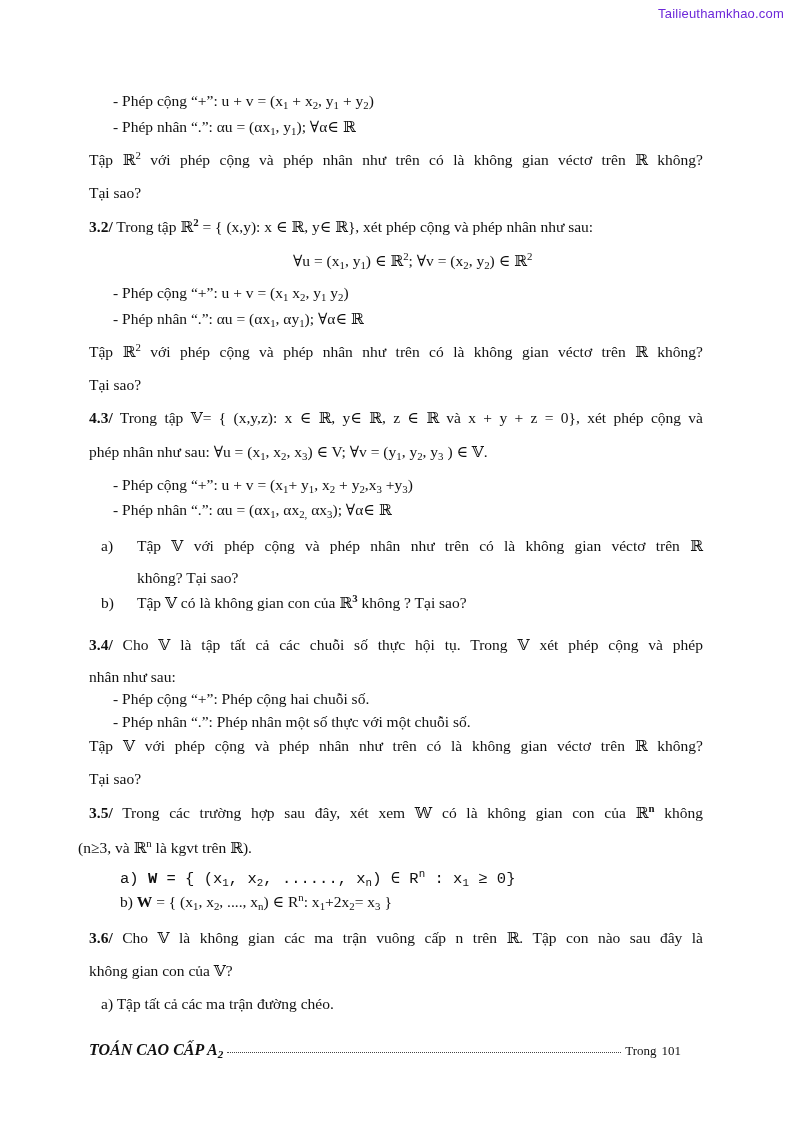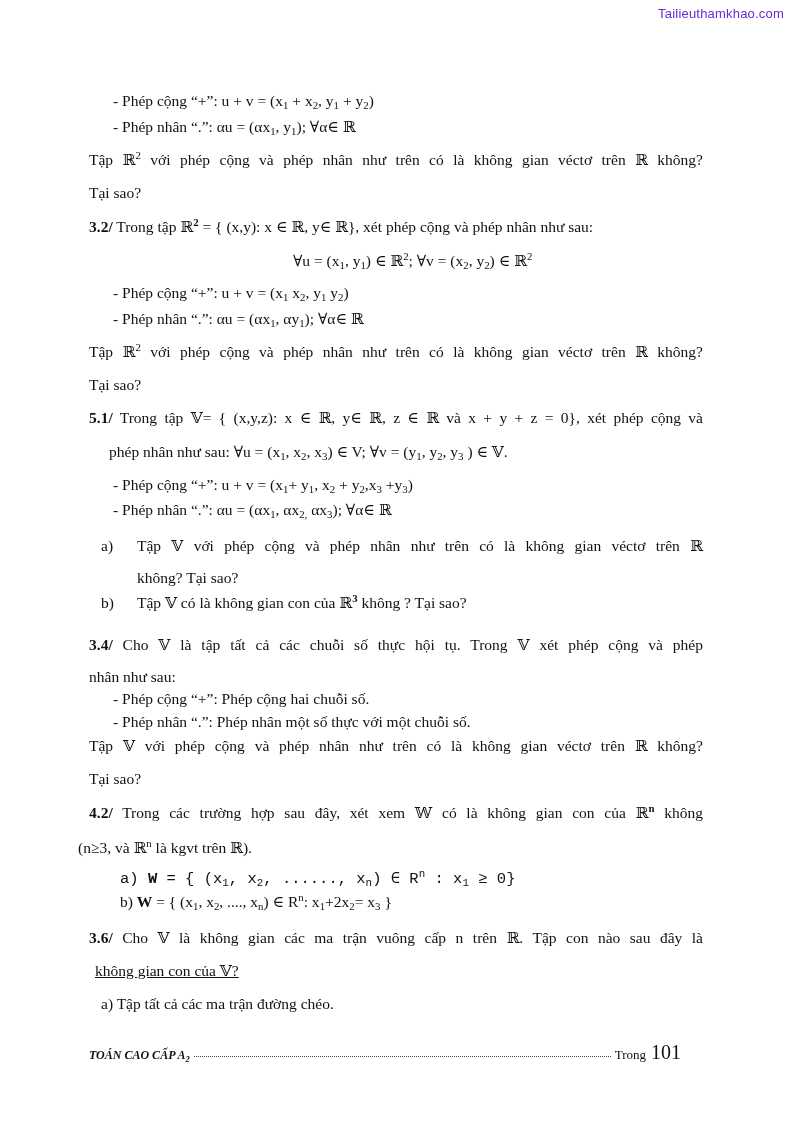--- a/index.html
+++ b/index.html
@@ -17,65 +17,65 @@
       position: absolute; left: 0; white-space: nowrap; line-height: 18px;
     }
     .line.justify { text-align: justify; text-align-last: justify; }
     .seg-b { font-weight: bold; }
     sub { font-size: 70%; vertical-align: -3px; line-height: 0; }
     sup { font-size: 70%; vertical-align: 6px; line-height: 0; }
     .footer {
       position: absolute; left: 89px; top: 1041px; width: 592px;
       display: flex; align-items: baseline; font-size: 13px;
     }
-    .footer .course { font-weight: bold; font-style: italic; font-size: 12px; white-space: nowrap; }
+    .footer .course { font-weight: bold; font-style: italic; font-size: 16px; white-space: nowrap; }
     .footer .dots {
       flex: 1; margin: 0 4px; border-bottom: 1px dotted #444; height: 1px;
       transform: translateY(-2px);
     }
     .footer .page-label { white-space: nowrap; font-size: 13px; }
-    .footer .page-num { white-space: nowrap; font-size: 20px; margin-left: 5px; }
+    .footer .page-num { white-space: nowrap; font-size: 13px; margin-left: 5px; }
   </style>
 </head>
 <body>
 
 <div class="watermark">Tailieuthamkhao.com</div>
 
 <div id="content">
     <div class="line" style="top: 92px; left: 113px;"><span>- Phép cộng “+”: u + v = (x</span><sub>1</sub><span> + x</span><sub>2</sub><span>, y</span><sub>1</sub><span> + y</span><sub>2</sub><span>)</span></div>
     <div class="line" style="top: 118px; left: 113px;"><span>- Phép nhân  “.”:  αu  = (αx</span><sub>1</sub><span>, y</span><sub>1</sub><span>); ∀α∈  ℝ</span></div>
     <div class="line justify" style="top: 151px; left: 89px; width: 614px; white-space: normal; height: 18px; overflow: visible;"><span>Tập ℝ</span><sup>2</sup><span> với phép cộng và phép nhân như trên có là không gian véctơ trên ℝ không?</span></div>
     <div class="line" style="top: 184px; left: 89px;"><span>Tại sao?</span></div>
     <div class="line" style="top: 218px; left: 89px;"><span class="seg-b">3.2/</span><span>   Trong  tập  ℝ</span><sup class="seg-b">2</sup><span>  = { (x,y):  x ∈ ℝ,  y∈ ℝ},  xét phép cộng và phép nhân như  sau:</span></div>
     <div class="line" style="top: 252px; left: 253px; margin-left: 40px;"><span>∀u = (x</span><sub>1</sub><span>, y</span><sub>1</sub><span>) ∈  ℝ</span><sup>2</sup><span>; ∀v = (x</span><sub>2</sub><span>, y</span><sub>2</sub><span>) ∈ ℝ</span><sup>2</sup></div>
     <div class="line" style="top: 284px; left: 113px; text-align: center;"><span>- Phép cộng “+”:  u + v = (x</span><sub>1</sub><span> x</span><sub>2</sub><span>,  y</span><sub>1</sub><span>  y</span><sub>2</sub><span>)</span></div>
     <div class="line" style="top: 310px; left: 113px;"><span>- Phép nhân  “.”:   αu = (αx</span><sub>1</sub><span>, αy</span><sub>1</sub><span>); ∀α∈ ℝ</span></div>
     <div class="line justify" style="top: 343px; left: 89px; width: 614px; white-space: normal; height: 18px; overflow: visible;"><span>Tập ℝ</span><sup>2</sup><span> với phép cộng và phép nhân như trên có là không gian véctơ trên ℝ không?</span></div>
     <div class="line" style="top: 376px; left: 89px;"><span>Tại sao?</span></div>
-    <div class="line justify" style="top: 409px; left: 89px; width: 614px; white-space: normal; height: 18px; overflow: visible;"><span class="seg-b">5.1/</span><span> Trong tập 𝕍= {  (x,y,z):  x ∈ ℝ,  y∈ ℝ, z ∈ ℝ  và x + y + z = 0},  xét phép cộng và</span></div>
-    <div class="line" style="top: 443px; left: 89px; margin-left: 20px;"><span>phép nhân như sau:    ∀u = (x</span><sub>1</sub><span>, x</span><sub>2</sub><span>, x</span><sub>3</sub><span>) ∈ V; ∀v = (y</span><sub>1</sub><span>, y</span><sub>2</sub><span>, y</span><sub>3</sub><span> ) ∈ 𝕍.</span></div>
+    <div class="line justify" style="top: 409px; left: 89px; width: 614px; white-space: normal; height: 18px; overflow: visible;"><span class="seg-b">4.3/</span><span> Trong tập 𝕍= {  (x,y,z):  x ∈ ℝ,  y∈ ℝ, z ∈ ℝ  và x + y + z = 0},  xét phép cộng và</span></div>
+    <div class="line" style="top: 443px; left: 89px;"><span>phép nhân như sau:    ∀u = (x</span><sub>1</sub><span>, x</span><sub>2</sub><span>, x</span><sub>3</sub><span>) ∈ V; ∀v = (y</span><sub>1</sub><span>, y</span><sub>2</sub><span>, y</span><sub>3</sub><span> ) ∈ 𝕍.</span></div>
     <div class="line" style="top: 476px; left: 113px;"><span>- Phép cộng “+”:  u + v = (x</span><sub>1</sub><span>+ y</span><sub>1</sub><span>, x</span><sub>2</sub><span> + y</span><sub>2</sub><span>,x</span><sub>3</sub><span> +y</span><sub>3</sub><span>)</span></div>
     <div class="line" style="top: 501px; left: 113px;"><span>- Phép nhân  “.”:   αu = (αx</span><sub>1</sub><span>, αx</span><sub>2,</sub><span> αx</span><sub>3</sub><span>); ∀α∈  ℝ</span></div>
     <div class="line" style="top: 537px; left: 101px;"><span>a)</span></div>
     <div class="line justify" style="top: 537px; left: 137px; width: 566px; white-space: normal; height: 18px; overflow: visible;"><span>Tập 𝕍 với phép cộng và phép nhân như trên có là không gian véctơ trên ℝ</span></div>
     <div class="line" style="top: 569px; left: 137px;"><span>không? Tại sao?</span></div>
     <div class="line" style="top: 594px; left: 101px;"><span>b)</span></div>
     <div class="line" style="top: 594px; left: 137px;"><span>Tập 𝕍 có là không gian con của ℝ</span><sup class="seg-b">3</sup><span> không ? Tại sao?</span></div>
     <div class="line justify" style="top: 636px; left: 89px; width: 614px; white-space: normal; height: 18px; overflow: visible;"><span class="seg-b">3.4/</span><span> Cho 𝕍 là tập tất cả các chuỗi số thực hội tụ. Trong 𝕍 xét phép cộng và phép</span></div>
     <div class="line" style="top: 668px; left: 89px;"><span>nhân như sau:</span></div>
     <div class="line" style="top: 690px; left: 113px;"><span>- Phép cộng “+”:  Phép cộng hai chuỗi số.</span></div>
     <div class="line" style="top: 713px; left: 113px; text-align: right;"><span>- Phép nhân  “.”:  Phép nhân một số thực với một chuỗi số.</span></div>
     <div class="line justify" style="top: 737px; left: 89px; width: 614px; white-space: normal; height: 18px; overflow: visible;"><span>Tập  𝕍  với phép cộng và phép nhân như trên có là không gian véctơ trên ℝ không?</span></div>
     <div class="line" style="top: 770px; left: 89px;"><span>Tại sao?</span></div>
-    <div class="line justify" style="top: 804px; left: 89px; width: 614px; white-space: normal; height: 18px; overflow: visible;"><span class="seg-b">4.2/</span><span>  Trong các trường hợp sau đây, xét xem 𝕎 có là không gian con của ℝ</span><sup class="seg-b">n</sup><span> không</span></div>
+    <div class="line justify" style="top: 804px; left: 89px; width: 614px; white-space: normal; height: 18px; overflow: visible;"><span class="seg-b">3.5/</span><span>  Trong các trường hợp sau đây, xét xem 𝕎 có là không gian con của ℝ</span><sup class="seg-b">n</sup><span> không</span></div>
     <div class="line" style="top: 839px; left: 78px;"><span>(n≥3, và ℝ</span><sup>n</sup><span> là kgvt trên ℝ).</span></div>
     <div class="line" style="top: 870px; left: 120px; font-family: Liberation Mono, monospace;"><span>a) </span><span class="seg-b">W</span><span> = {  (x</span><sub>1</sub><span>, x</span><sub>2</sub><span>, ......, x</span><sub>n</sub><span>) ∈  R</span><sup>n</sup><span> : x</span><sub>1</sub><span> ≥ 0}</span></div>
     <div class="line" style="top: 893px; left: 120px;"><span>b) </span><span class="seg-b">W</span><span> = { (x</span><sub>1</sub><span>, x</span><sub>2</sub><span>, ...., x</span><sub>n</sub><span>) ∈  R</span><sup>n</sup><span>: x</span><sub>1</sub><span>+2x</span><sub>2</sub><span>= x</span><sub>3</sub><span> }</span></div>
     <div class="line justify" style="top: 929px; left: 89px; width: 614px; white-space: normal; height: 18px; overflow: visible;"><span class="seg-b">3.6/</span><span> Cho 𝕍 là không gian các ma trận vuông cấp  n trên ℝ. Tập con nào sau đây là</span></div>
-    <div class="line" style="top: 962px; left: 95px; text-decoration: underline;"><span>không gian con của 𝕍?</span></div>
+    <div class="line" style="top: 962px; left: 89px;"><span>không gian con của 𝕍?</span></div>
     <div class="line" style="top: 995px; left: 101px;"><span>a)  Tập tất cả các ma trận đường chéo.</span></div>
   </div>
 
 <div class="footer">
   <span class="course"><span>TOÁN CAO CẤP A</span><sub>2</sub></span>
   <span class="dots"></span>
   <span class="page-label">Trong</span>
   <span class="page-num">101</span>
 </div>
 

